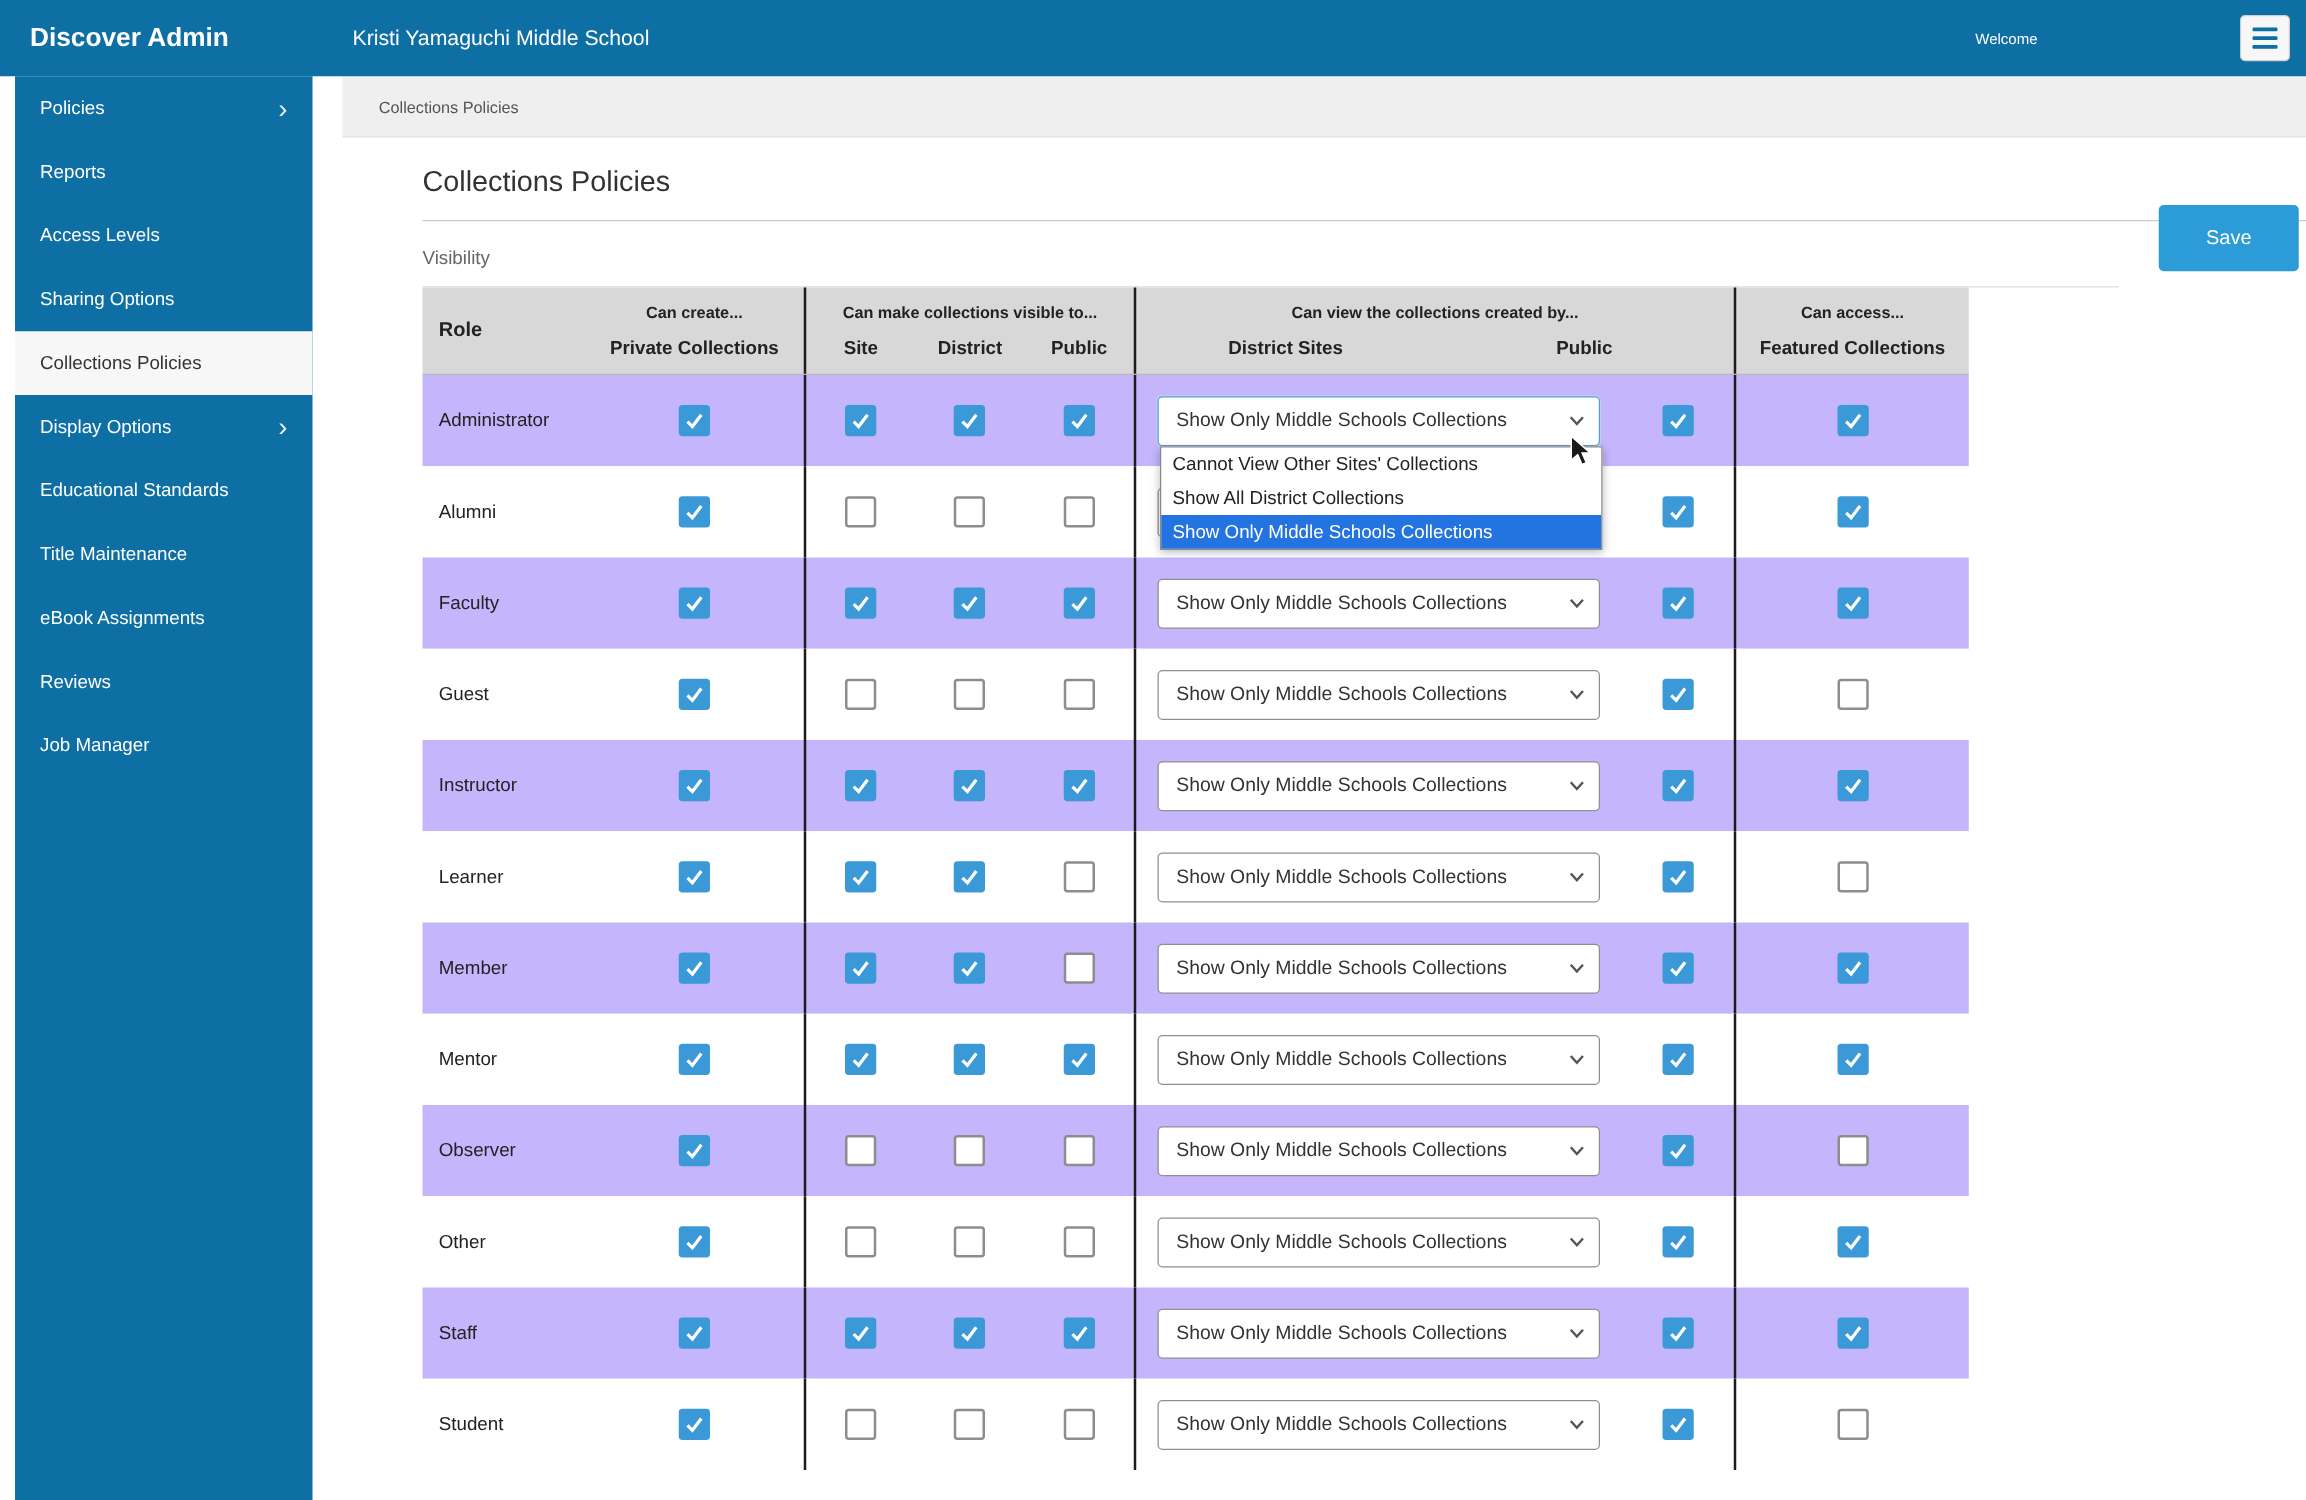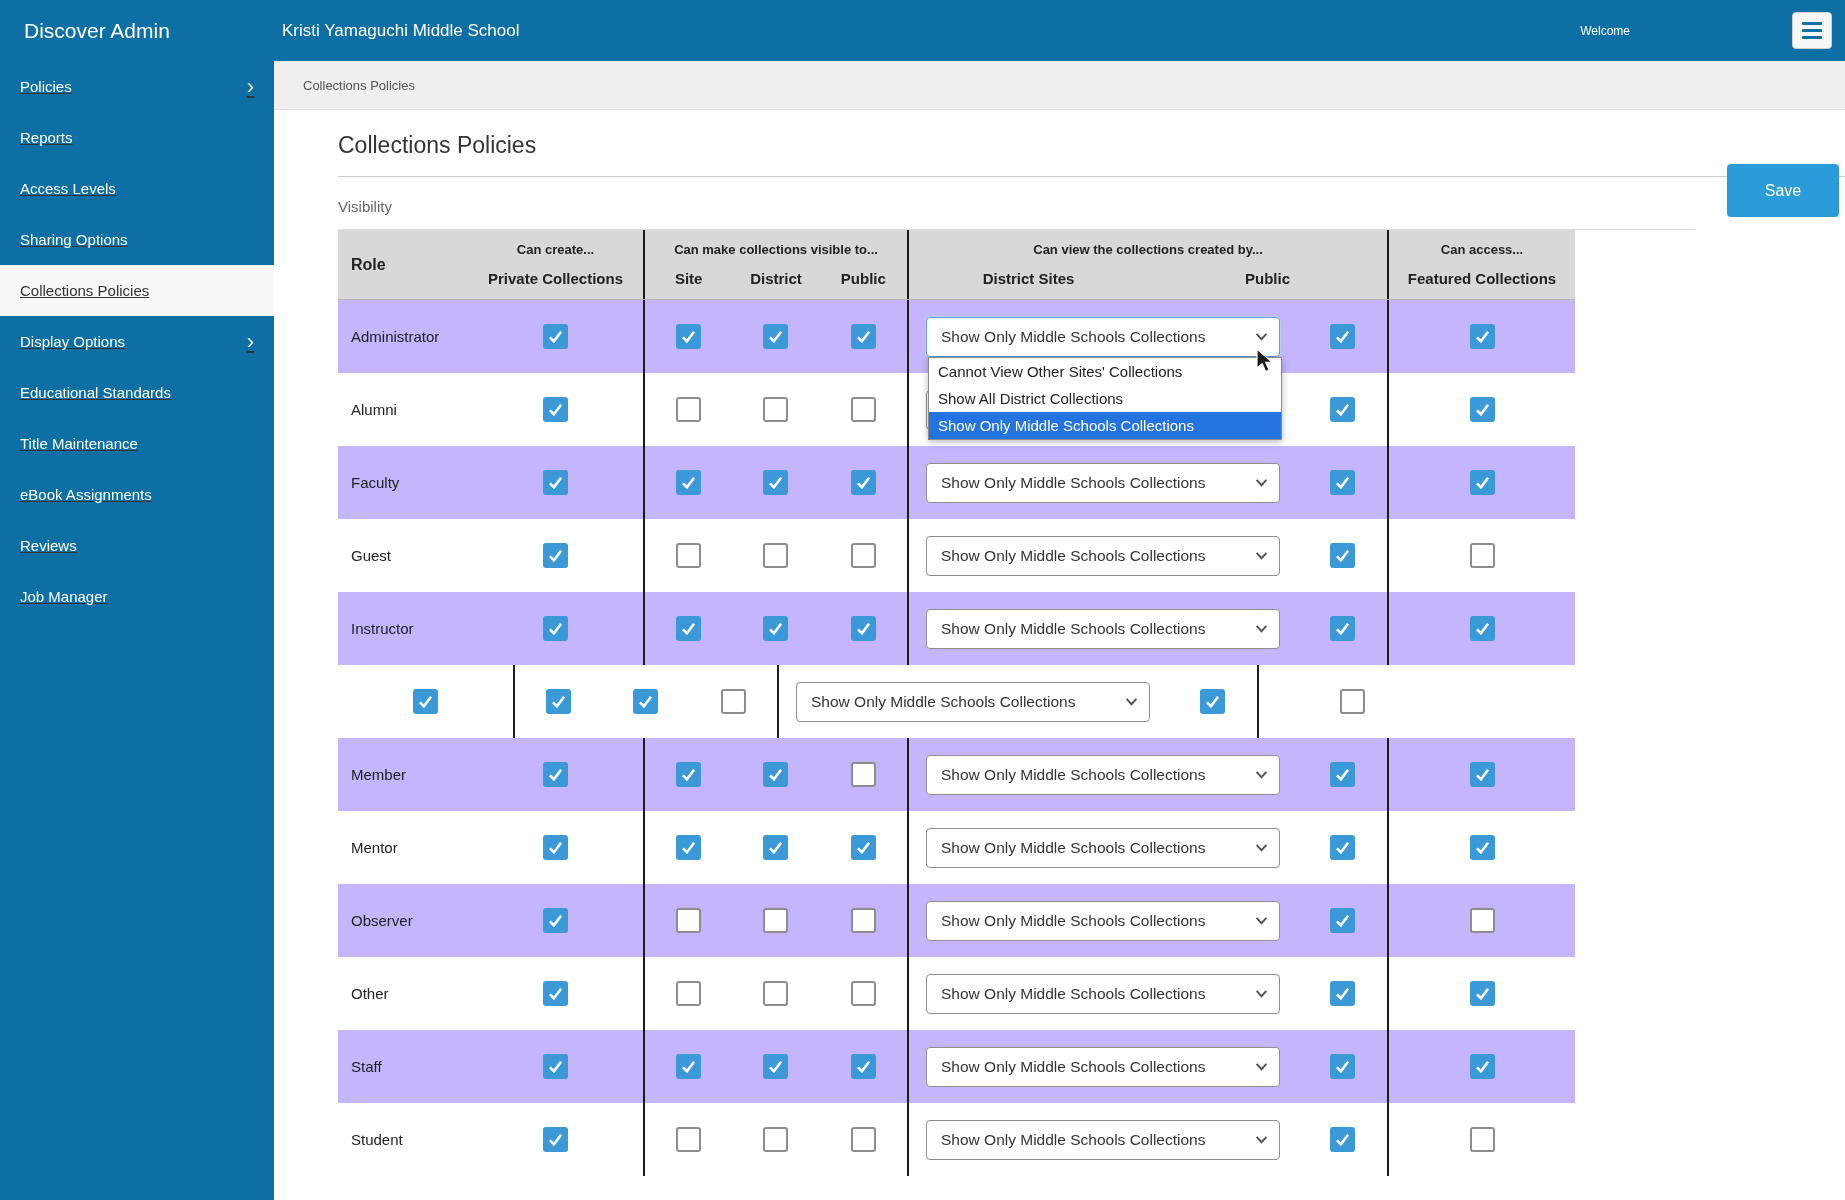--- a/index.html
+++ b/index.html
@@ -18,38 +18,37 @@
   }
 
   
   .topbar {
     position: absolute; top: 0; left: 0; width: 1845px; height: 61px;
     background: var(--brand);
     display: flex; align-items: center;
     color: #fff;
     z-index: 20;
   }
-  .brand { width: 274px; flex: none; padding-left: 24px; font-size: 21px; font-weight: normal; }
+  .brand { width: 274px; flex: none; padding-left: 24px; font-size: 21px; font-weight: bold; }
   .school { font-size: 17px; padding-left: 8px; }
   .welcome { margin-left: auto; margin-right: 215px; font-size: 12px; }
   .hamburger {
     position: absolute; right: 13px; top: 12px;
     width: 40px; height: 37px;
     background: #f7f7f7; border: 1px solid #cfcfcf; border-radius: 4px;
     display: flex; flex-direction: column; justify-content: center; align-items: center; gap: 4px;
     cursor: pointer;
   }
   .hamburger span { display: block; width: 20px; height: 3px; background: var(--brand); border-radius: 1px; }
 
   
   .sidebar {
-    position: absolute; top: 61px; left: 0; bottom: 0; width: 274px;
+    position: absolute; top: 61px; left: 12px; bottom: 0; width: 238px;
     background: var(--brand);
     z-index: 10;
-    text-decoration: underline;
   }
   .side-item {
     height: 51px; display: flex; align-items: center;
     padding: 0 20px; color: #fff; font-size: 15px; cursor: pointer;
   }
   .side-item .side-chev { margin-left: auto; font-size: 22px; line-height: 1; color: #e8f2f8; }
   .side-item.active { background: #f7f7f7; color: #333; }
 
   
   .content { position: absolute; top: 61px; left: 274px; right: 0; bottom: 0; background: #fff; }
@@ -455,20 +454,21 @@
             </div>
             <div class="cell c-feat sep-l">
               <div class="cb checked" role="checkbox" aria-checked="true">
                 <svg viewBox="0 0 24 24" class="checkmark">
                   <polyline points="5,13 10,18 19,6" fill="none" stroke="#fff" stroke-width="3.2"></polyline>
                 </svg>
               </div>
             </div>
           </div>
           <div class="trow">
+            <div class="cell rolecell">Learner</div>
             <div class="cell c-priv">
               <div class="cb checked" role="checkbox" aria-checked="true">
                 <svg viewBox="0 0 24 24" class="checkmark">
                   <polyline points="5,13 10,18 19,6" fill="none" stroke="#fff" stroke-width="3.2"></polyline>
                 </svg>
               </div>
             </div>
             <div class="cell c-site sep-l">
               <div class="cb checked" role="checkbox" aria-checked="true">
                 <svg viewBox="0 0 24 24" class="checkmark">

